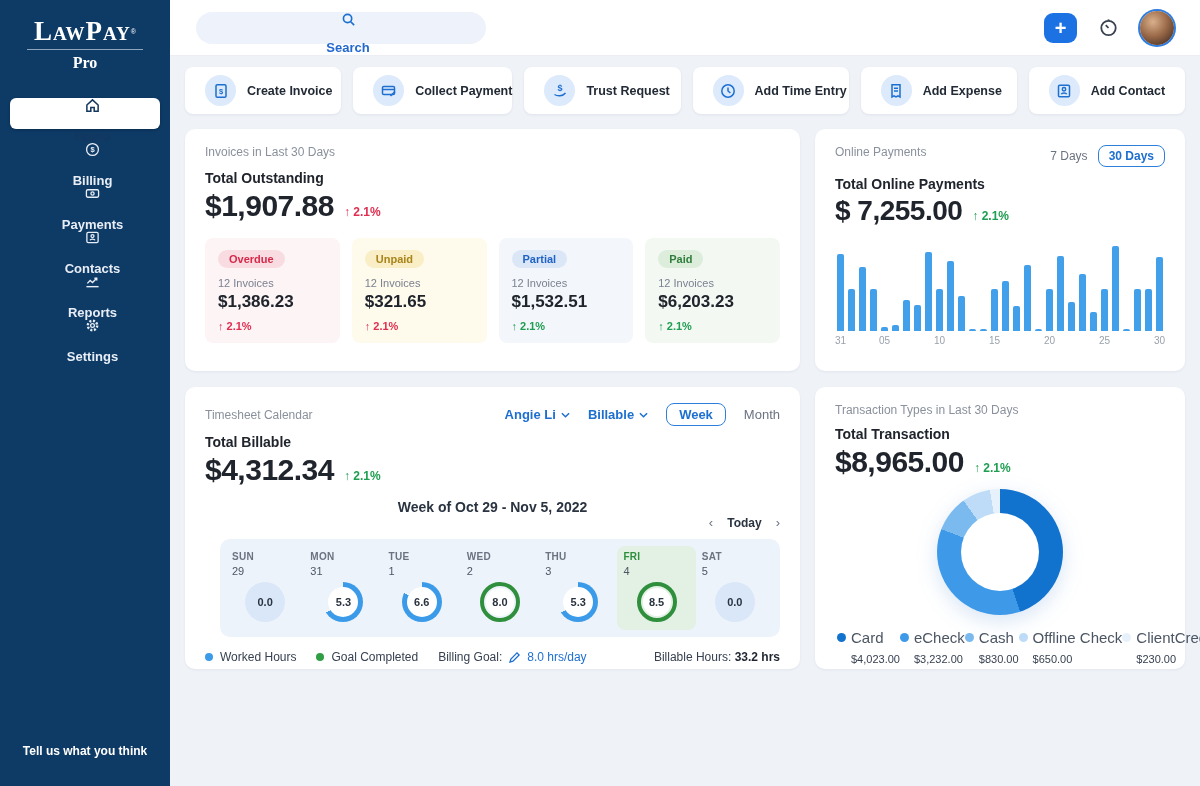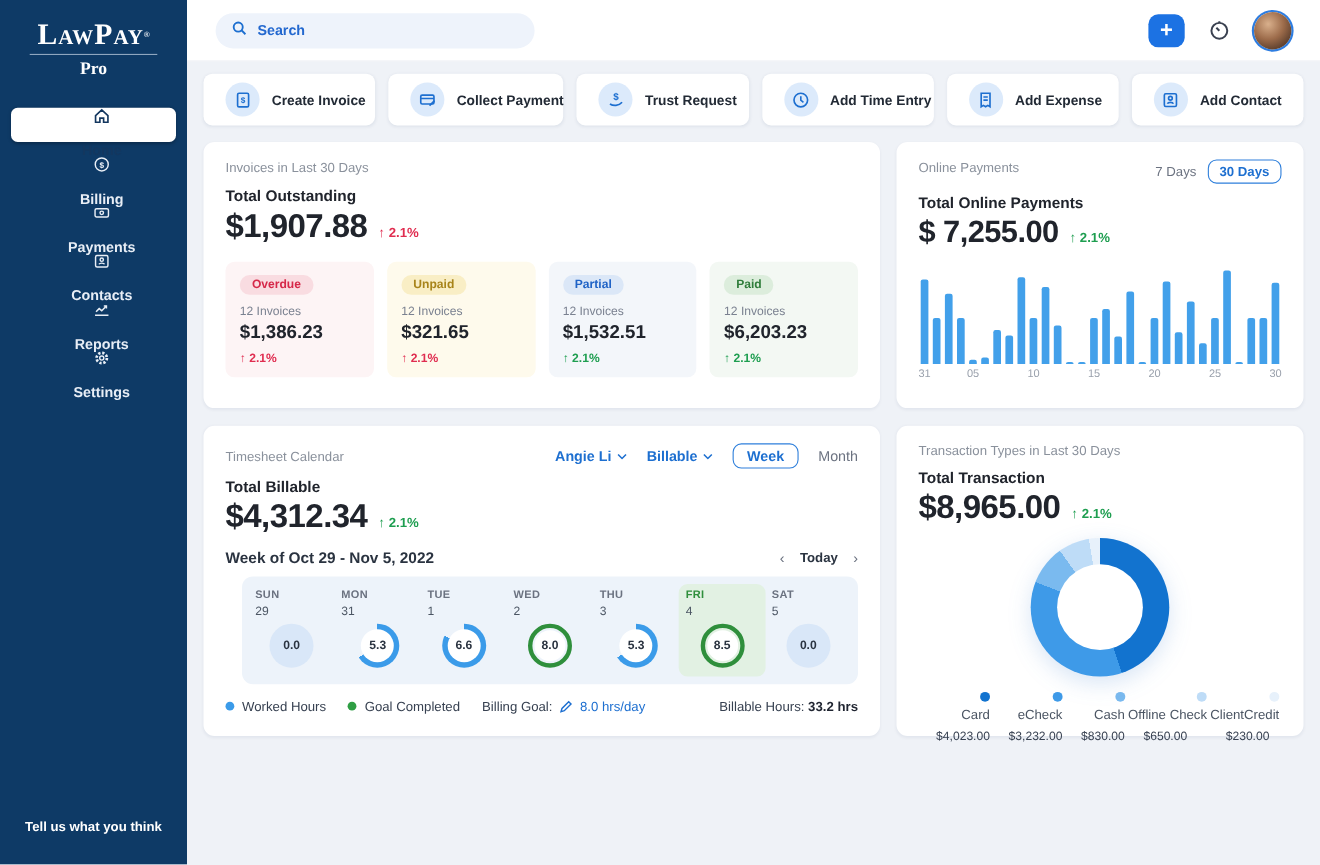--- a/index.html
+++ b/index.html
@@ -15,21 +15,21 @@
   .logo-sub { font-family:"Liberation Serif",serif; font-size:16px; font-weight:700; }
   .nav { margin-top:26px; }
   .nav-item { display:flex; align-items:center; gap:13px; height:31px; margin:0 10px 13px; padding-left:15px; border-radius:6px; color:#E8EEF6; font-size:13px; font-weight:700; cursor:pointer;flex-direction:column; }
   .nav-item.active { background:#fff; color:#13375F; box-shadow:0 1px 3px rgba(0,0,0,.25); }
   .nav-item svg { flex:0 0 auto; }
   .sidebar-footer { position:absolute; bottom:28px; left:0; width:100%; text-align:center; color:#fff; font-size:12px; font-weight:700; cursor:pointer; }
 
   
   .main { position:absolute; left:170px; top:0; width:1030px; height:786px; }
   .topbar { height:56px; background:#fff; border-bottom:1px solid #ECEEF3; display:flex; align-items:center; padding:0 26px; }
-  .search { width:290px; height:32px; border-radius:16px; background:#EEF3FB; display:flex; align-items:center; gap:9px; padding-left:14px; cursor:text; }
+  .search { width:290px; height:32px; border-radius:16px; background:#EEF3FB; display:flex; align-items:center; gap:9px; padding-left:14px; cursor:text;flex-direction:column; }
   .search-label { font-size:13px; font-weight:700; color:#2368CF; }
   .topbar-right { margin-left:auto; display:flex; align-items:center; gap:20px; }
   .plus-btn { width:33px; height:30px; border-radius:9px; background:#1C72E3; color:#fff; font-size:20px; font-weight:700; display:flex; align-items:center; justify-content:center; cursor:pointer; line-height:1; }
   .timer-btn { cursor:pointer; display:flex; }
   .avatar { width:34px; height:34px; border-radius:50%; background:radial-gradient(circle at 38% 32%, #D9B08C 0%, #9C6B4A 45%, #4E3526 85%); box-shadow:0 0 0 2px #2D7DE1; cursor:pointer; }
 
   
   .qa-row { display:flex; gap:12px; margin:11px 15px 0; }
   .qa-btn { flex:1; height:47px; background:#fff; border-radius:8px; box-shadow:0 1px 3px rgba(16,42,88,.07); display:flex; align-items:center; gap:11px; padding-left:20px; cursor:pointer; }
   .qa-ic { width:31px; height:31px; border-radius:50%; background:#DCEAFB; color:#1D6FD0; display:flex; align-items:center; justify-content:center; }
@@ -69,21 +69,21 @@
   .bar { width:7px; background:#42A0EA; border-radius:2px 2px 0 0; }
   .x-axis { display:flex; margin-top:4px; }
   .tick { flex:1; text-align:center; font-size:10px; color:#9AA1AC; white-space:nowrap; }
 
   
   .ts-header { display:flex; align-items:center; }
   .ts-controls { margin-left:auto; display:flex; align-items:center; gap:18px; }
   .dd { font-size:13px; font-weight:700; color:#1D6FD0; display:flex; align-items:center; gap:5px; cursor:pointer; }
   .seg-active { font-size:13px; font-weight:700; color:#1D6FD0; border:1.5px solid #2E7FDB; border-radius:8px; padding:3px 12px; cursor:pointer; }
   .seg-plain { font-size:13px; color:#6B7280; cursor:pointer; }
-  .week-head { display:flex; align-items:center; margin-top:12px; }
+  .week-head { display:flex; align-items:center; margin-top:12px;flex-direction:column; }
   .week-title { font-size:14px; font-weight:700; color:#2A3340; }
   .week-nav { margin-left:auto; display:flex; align-items:center; gap:14px; }
   .nav-arrow { font-size:13px; color:#6B7280; cursor:pointer; }
   .today-btn { font-size:12px; font-weight:700; color:#2A3340; cursor:pointer; }
   .days-panel { display:flex; background:#EDF3FA; border-radius:10px; margin-top:9px; padding:7px 6px;margin-left:15px; }
   .day-cell { flex:1; padding:5px 6px 8px; border-radius:8px; }
   .day-cell.hl { background:#E2F1E3; }
   .day-name { font-size:10px; font-weight:700; color:#6B7280; letter-spacing:.3px; }
   .day-cell.hl .day-name { color:#2F8F3C; }
   .day-date { font-size:11px; color:#4B5563; margin-top:3px; }
@@ -97,21 +97,21 @@
   .leg-group { display:flex; align-items:center; gap:7px; margin-right:12px; }
   .goal-blue { font-weight:400; color:#1D6FD0; }
   .bh-right { margin-left:auto; }
   .bh-val { font-weight:700; color:#1F2430; }
 
   
   .donut { width:126px; height:126px; border-radius:50%; margin:10px auto 0; position:relative; filter:drop-shadow(0 6px 10px rgba(40,110,200,.18)); }
   .donut::after { content:""; position:absolute; inset:24px; border-radius:50%; background:#fff; }
   .tx-legend { display:flex; justify-content:space-between; margin-top:14px; padding:0 2px; }
   .leg-item { }
-  .leg-top { display:flex; align-items:flex-end; gap:5px; font-size:12px; color:#4B5563; white-space:nowrap;flex-direction:column; }
+  .leg-top { display:flex; align-items:center; gap:5px; font-size:15px; color:#4B5563; white-space:nowrap; }
   .leg-dot { width:9px; height:9px; border-radius:50%; flex:0 0 auto; }
   .leg-val { font-size:11px; color:#374151; margin-top:7px; padding-left:14px; }
 </style>
 </head>
 <body>
 
 <div class="app">
 
   <div class="sidebar">
     <div class="logo">

